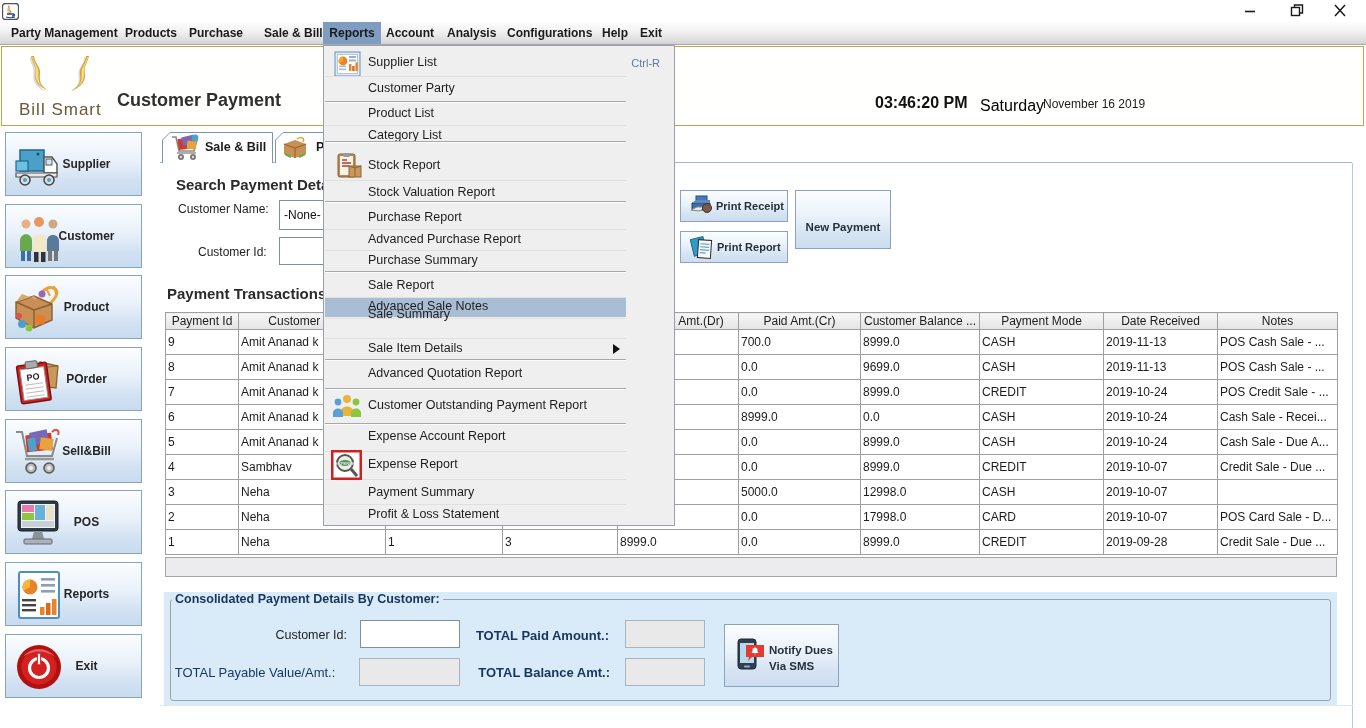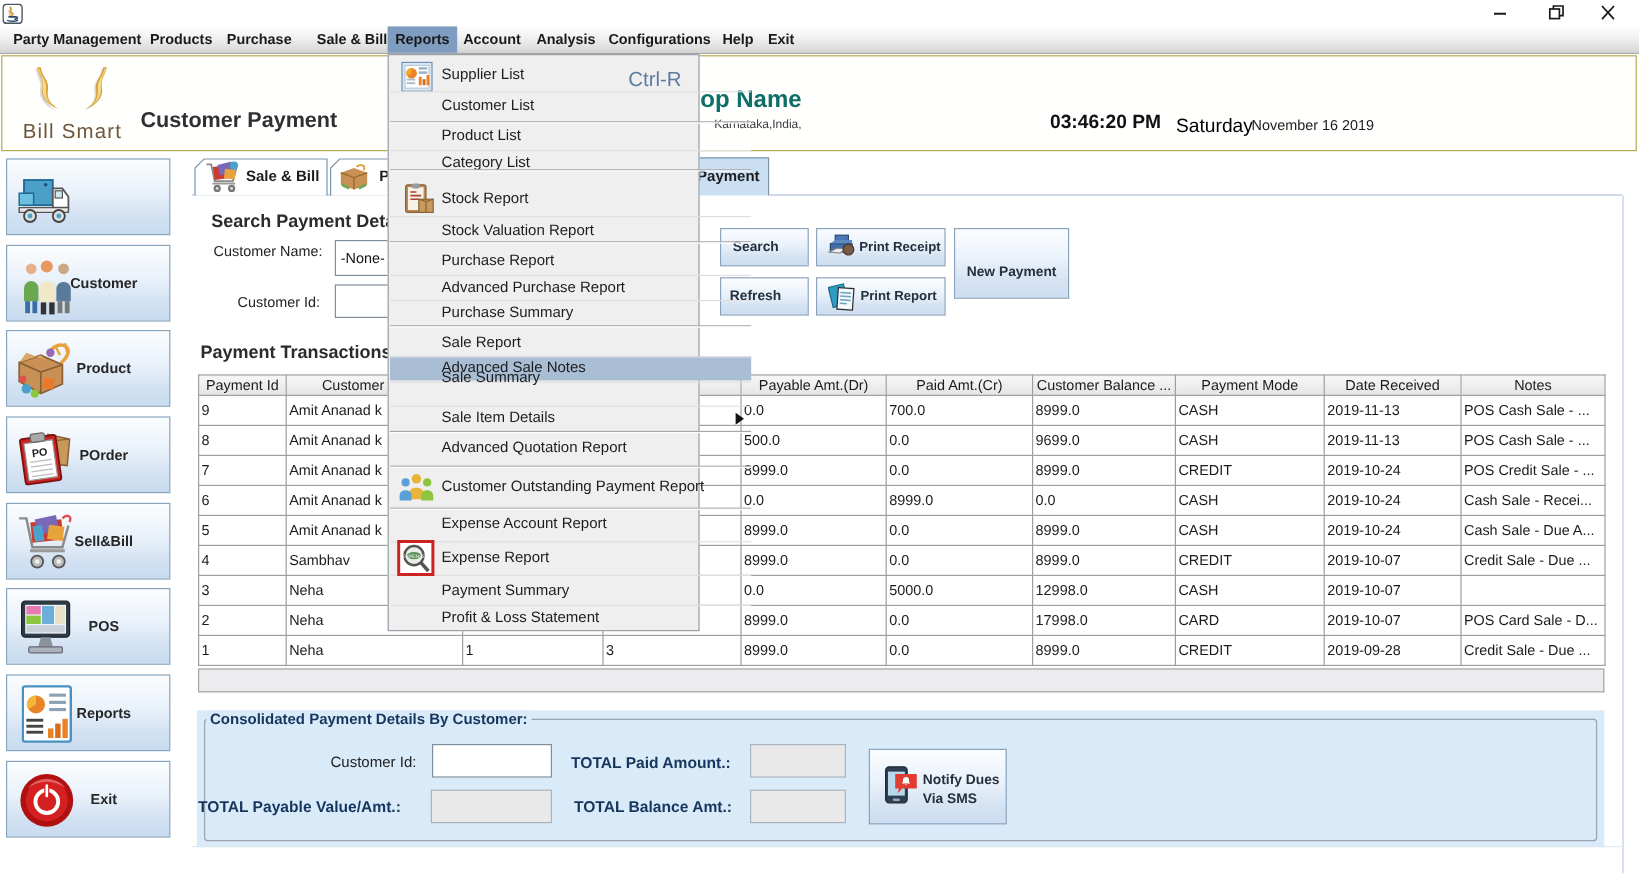--- a/index.html
+++ b/index.html
@@ -28,21 +28,21 @@
 .btn { position:absolute; background:linear-gradient(180deg,#fbfdff 0%,#e9f1fa 45%,#d5e3f2 75%,#cdddf0 100%); border:1px solid #8aa4bf; }
 .btxt { font-size:11.5px; font-weight:bold; color:#24313d; white-space:nowrap; }
 
 
 #ptable { position:absolute; left:165px; top:312px; border-collapse:collapse; table-layout:fixed; }
 #ptable td, #ptable th { border:1px solid #9f9f9f; font-size:12px; font-weight:normal; color:#1c1c1c; overflow:hidden; white-space:nowrap; }
 #ptable th { height:17px; background:linear-gradient(180deg,#f7f7f7,#e4e4e4); text-align:center; padding:0; }
 #ptable td { height:25px; background:#fff; padding:0 0 0 2px; vertical-align:middle; }
 
 
-#popup { position:absolute; left:323px; top:45px; width:260px; height:481px; background:#efefef; border:1px solid #9aa0a8; z-index:50; }
+#popup { position:absolute; left:323px; top:45px; width:352px; height:481px; background:#efefef; border:1px solid #9aa0a8; z-index:50; }
 .pitem { position:absolute; left:44px; font-size:12.5px; color:#1d1d1d; white-space:nowrap; }
 .pfaint { position:absolute; left:1px; width:301px; height:1px; background:#e0e0e0; }
 .psep { position:absolute; left:1px; width:301px; height:2px; border-top:1px solid #a8a8a8; border-bottom:1px solid #fdfdfd; }
 .pico { position:absolute; }
 </style>
 </head>
 <body>
 <div id="app">
   <div id="titlebar">
     <svg class="abs" style="left:2px;top:3px" width="17" height="17" viewBox="0 0 17 17">
@@ -99,20 +99,21 @@
         <rect x="4" y="22" width="12" height="10" fill="#6ec0e0" stroke="#1f6690" stroke-width="1.2"></rect>
         <circle cx="26" cy="15" r="1.5" fill="#16506e"></circle>
         <path d="M32 18 L40 18 L45 25 L45 34 L32 34 Z" fill="#fff" stroke="#555" stroke-width="1.5"></path>
         <rect x="34" y="20" width="6" height="6" fill="#cfe8f4" stroke="#555"></rect>
         <path d="M4 34 L45 34 L45 38 L4 38 Z" fill="#e8e8e8" stroke="#555" stroke-width="1.2"></path>
         <circle cx="13" cy="41" r="5" fill="#ddd" stroke="#444" stroke-width="1.5"></circle>
           <circle cx="13" cy="41" r="2" fill="#4aa0c8"></circle>
         <circle cx="37" cy="41" r="5" fill="#ddd" stroke="#444" stroke-width="1.5"></circle>
           <circle cx="37" cy="41" r="2" fill="#4aa0c8"></circle>
       </svg>
+      <div class="lbl">Supplier</div>
       </div>
     <div class="sbtn" style="top:204px">
       <svg class="ico" style="left:12px;width:44px" viewBox="0 0 44 52">
         <circle cx="8" cy="13" r="4.5" fill="#e8b088"></circle>
           <path d="M2 30 C2 21 14 21 14 30 L14 40 L2 40 Z" fill="#6aa84f"></path>
         <rect x="3" y="40" width="4" height="10" fill="#3a6ea5"></rect>
           <rect x="9" y="40" width="4" height="10" fill="#3a6ea5"></rect>
         <circle cx="21" cy="11" r="5" fill="#e8985c"></circle>
           <path d="M15 30 C15 21 28 21 28 30 L28 41 L15 41 Z" fill="#f0e8c8"></path>
         <rect x="16" y="41" width="4.5" height="10" fill="#333"></rect>
@@ -420,21 +421,21 @@
       </table>
     <div class="abs" style="left:165px;top:557px;width:1172px;height:20px;background:#ececee;border:1px solid #a5a5a5"></div>
 
     <div class="abs" style="left:164px;top:592px;width:1173px;height:114px;background:#d9eaf9"></div>
     <div class="abs" style="left:170px;top:599px;width:1161px;height:102px;border:1px solid #9aa4ae;border-radius:3px"></div>
     <div class="abs" style="left:172px;top:592px;background:#d9eaf9;padding:0 3px;font-size:12.5px;font-weight:bold;color:#17365d">Consolidated Payment Details By Customer:</div>
     <div class="abs" style="left:207px;top:628px;width:140px;text-align:right;font-size:12.5px;color:#222">Customer Id:</div>
     <div class="field" style="left:360px;top:620px;width:100px;height:28px"></div>
     <div class="abs" style="left:469px;top:628px;width:140px;text-align:right;font-size:13px;font-weight:bold;color:#17365d">TOTAL Paid Amount.:</div>
     <div class="abs" style="left:625px;top:620px;width:80px;height:28px;background:#e9e9e9;border:1px solid #aab4be"></div>
-    <div class="abs" style="left:165px;top:665px;width:180px;text-align:left;font-size:13px;font-weight:bold;color:#17365d">TOTAL Payable Value/Amt.:</div>
+    <div class="abs" style="left:165px;top:665px;width:180px;text-align:center;font-size:13px;font-weight:normal;color:#17365d">TOTAL Payable Value/Amt.:</div>
     <div class="abs" style="left:359px;top:658px;width:101px;height:28px;background:#e9e9e9;border:1px solid #aab4be"></div>
     <div class="abs" style="left:470px;top:665px;width:140px;text-align:right;font-size:13px;font-weight:bold;color:#17365d">TOTAL Balance Amt.:</div>
     <div class="abs" style="left:625px;top:658px;width:80px;height:28px;background:#e9e9e9;border:1px solid #aab4be"></div>
     <div class="btn" style="left:724px;top:624px;width:115px;height:63px">
       <svg class="abs" style="left:12px;top:13px" width="30" height="32" viewBox="0 0 30 32">
         <rect x="1" y="1" width="18" height="30" rx="3" fill="#2e3f52" stroke="#1d2a38"></rect>
         <rect x="3" y="5" width="14" height="20" fill="#b8d8ee"></rect>
         <rect x="7" y="27.5" width="6" height="2" rx="1" fill="#9ab"></rect>
         <path d="M9 7 L27 7 L27 19 L15 19 L11 23 L12 19 L9 19 Z" fill="#e03c31"></path>
         <path d="M18 9.5 C16.5 9.5 15.5 10.6 15.5 12 L15.5 13.5 L14.5 15 L21.5 15 L20.5 13.5 L20.5 12 C20.5 10.6 19.5 9.5 18 9.5 Z M17 15.8 A1.2 1.2 0 0 0 19 15.8 Z" fill="#fff"></path>
@@ -465,22 +466,22 @@
     <div class="pfaint" style="top:133.5px"></div>
     <div class="pfaint" style="top:183px"></div>
     <div class="pfaint" style="top:204px"></div>
     <div class="pfaint" style="top:250.5px"></div>
     <div class="pfaint" style="top:271.5px"></div>
     <div class="pfaint" style="top:292px"></div>
     <div class="pfaint" style="top:405px"></div>
     <div class="pfaint" style="top:433px"></div>
     <div class="pfaint" style="top:458px"></div>
     <div class="pitem" style="top:9px">Supplier List</div>
-    <div class="abs" style="top:11px;right:14px;font-size:17px;color:#5f7ba0">Ctrl-R</div>
-    <div class="pitem" style="top:35px">Customer  List</div>
+    <div class="abs" style="top:11px;right:14px;font-size:11px;color:#5f7ba0">Ctrl-R</div>
+    <div class="pitem" style="top:35px">Customer  Party</div>
     <div class="psep" style="top:54.5px"></div>
     <div class="pitem" style="top:60px">Product List</div>
     <div class="pitem" style="top:81.5px">Category List</div>
     <div class="psep" style="top:94.5px"></div>
     <svg class="pico" style="left:11px;top:106px" width="29" height="29" viewBox="0 0 29 29">
       <rect x="3" y="2" width="17" height="23" rx="2" fill="#b98a55" stroke="#8a5f33"></rect>
       <rect x="5" y="4" width="13" height="19" fill="#f6f2ea"></rect>
       <rect x="8" y="1" width="7" height="4" rx="1.5" fill="#9a9a9a"></rect>
       <path d="M7 8 L12 8 M7 11 L16 11 M7 14 L14 14" stroke="#b04030" stroke-width="1.3"></path>
       <rect x="14" y="14" width="12" height="11" fill="#c79a5b" stroke="#8a6433"></rect>

